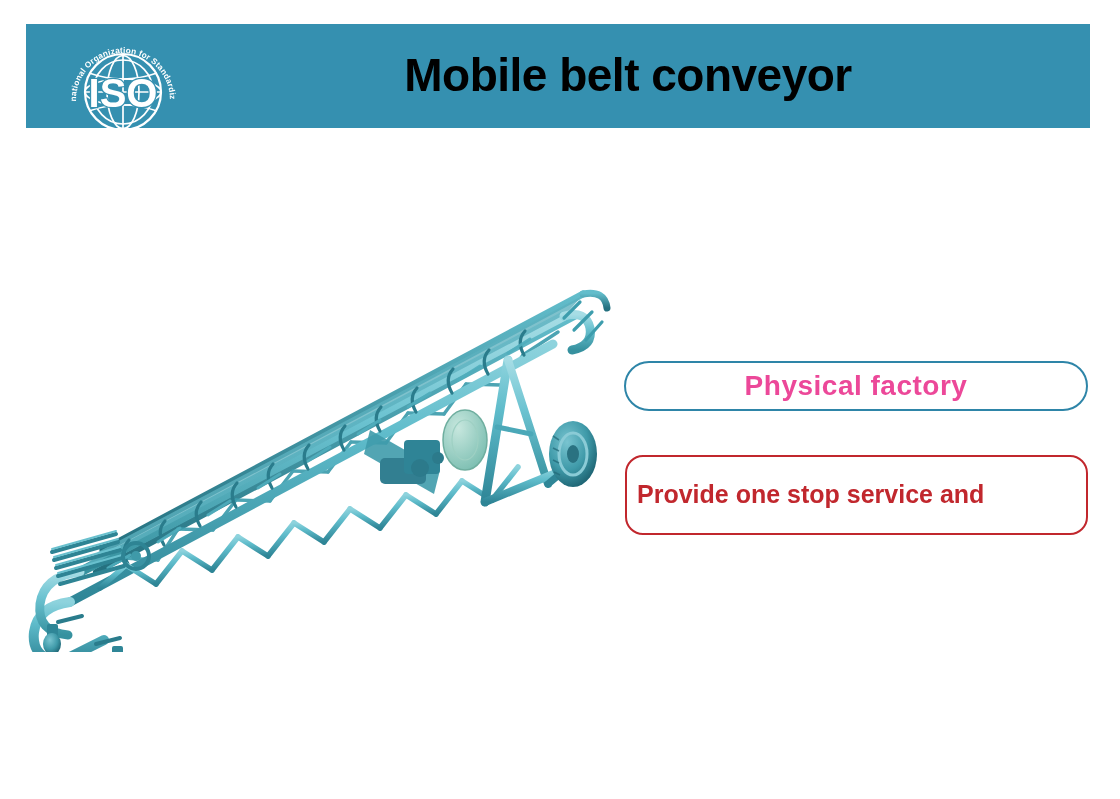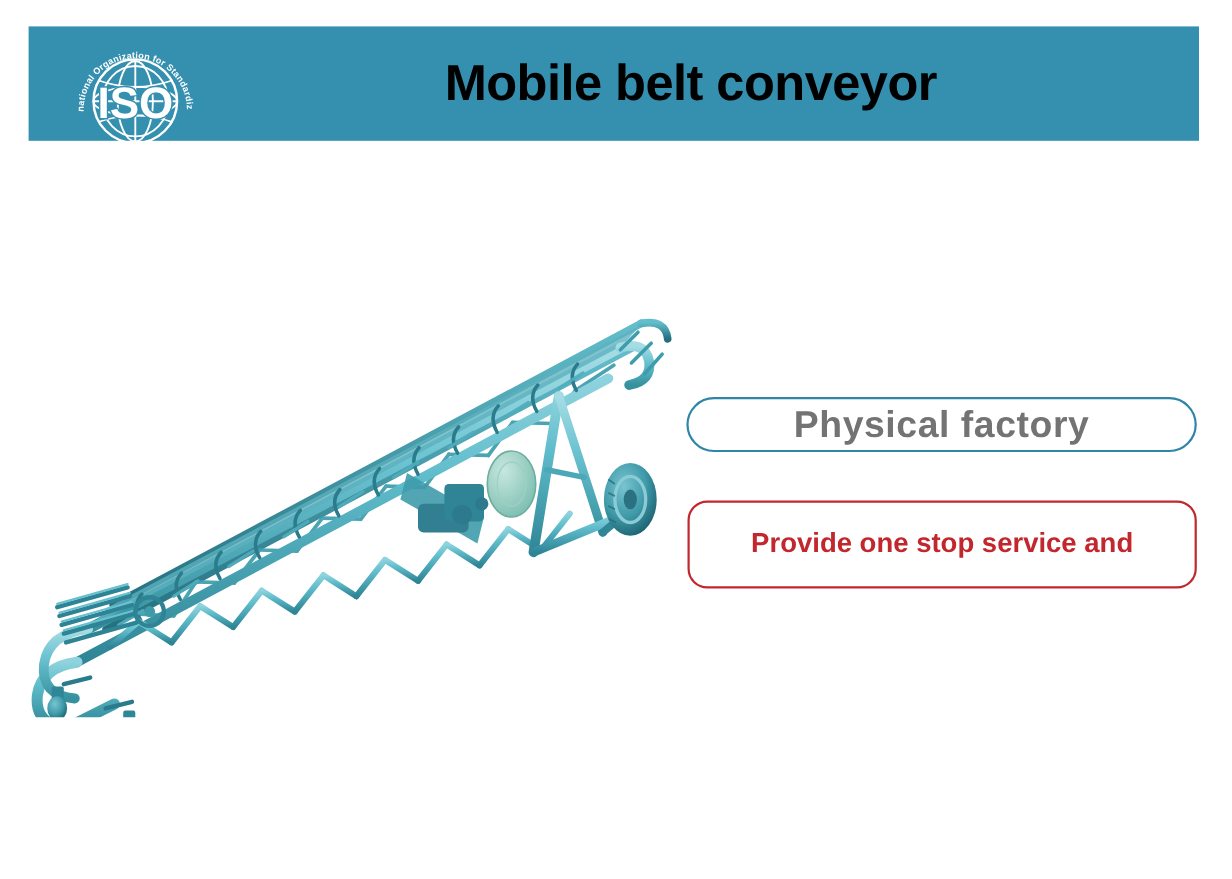--- a/index.html
+++ b/index.html
@@ -70,41 +70,40 @@
     height: 50px;
     box-sizing: border-box;
     border: 2.5px solid #2e85a8;
     border-radius: 26px;
     background: #ffffff;
     display: flex;
     align-items: center;
     justify-content: center;
   }
   .callout-blue .txt {
-    color: #737373;
-    font-size: 34px;
+    color: #ec4899;
+    font-size: 28px;
     font-weight: bold;
     font-family: "Liberation Sans", sans-serif;
     letter-spacing: 0.5px;
     white-space: nowrap;
   }
 
   .callout-red {
     position: absolute;
     left: 625px;
     top: 455px;
     width: 463px;
     height: 80px;
     box-sizing: border-box;
     border: 2.5px solid #c1272d;
     border-radius: 18px;
     background: #ffffff;
     display: flex;
     align-items: center;
-    justify-content: center;
     padding: 0 10px;
   }
   .callout-red .txt {
     color: #c1272d;
     font-size: 25px;
     font-weight: bold;
     line-height: 1.35;
     text-align: center;
     font-family: "Liberation Sans", sans-serif;
   }

